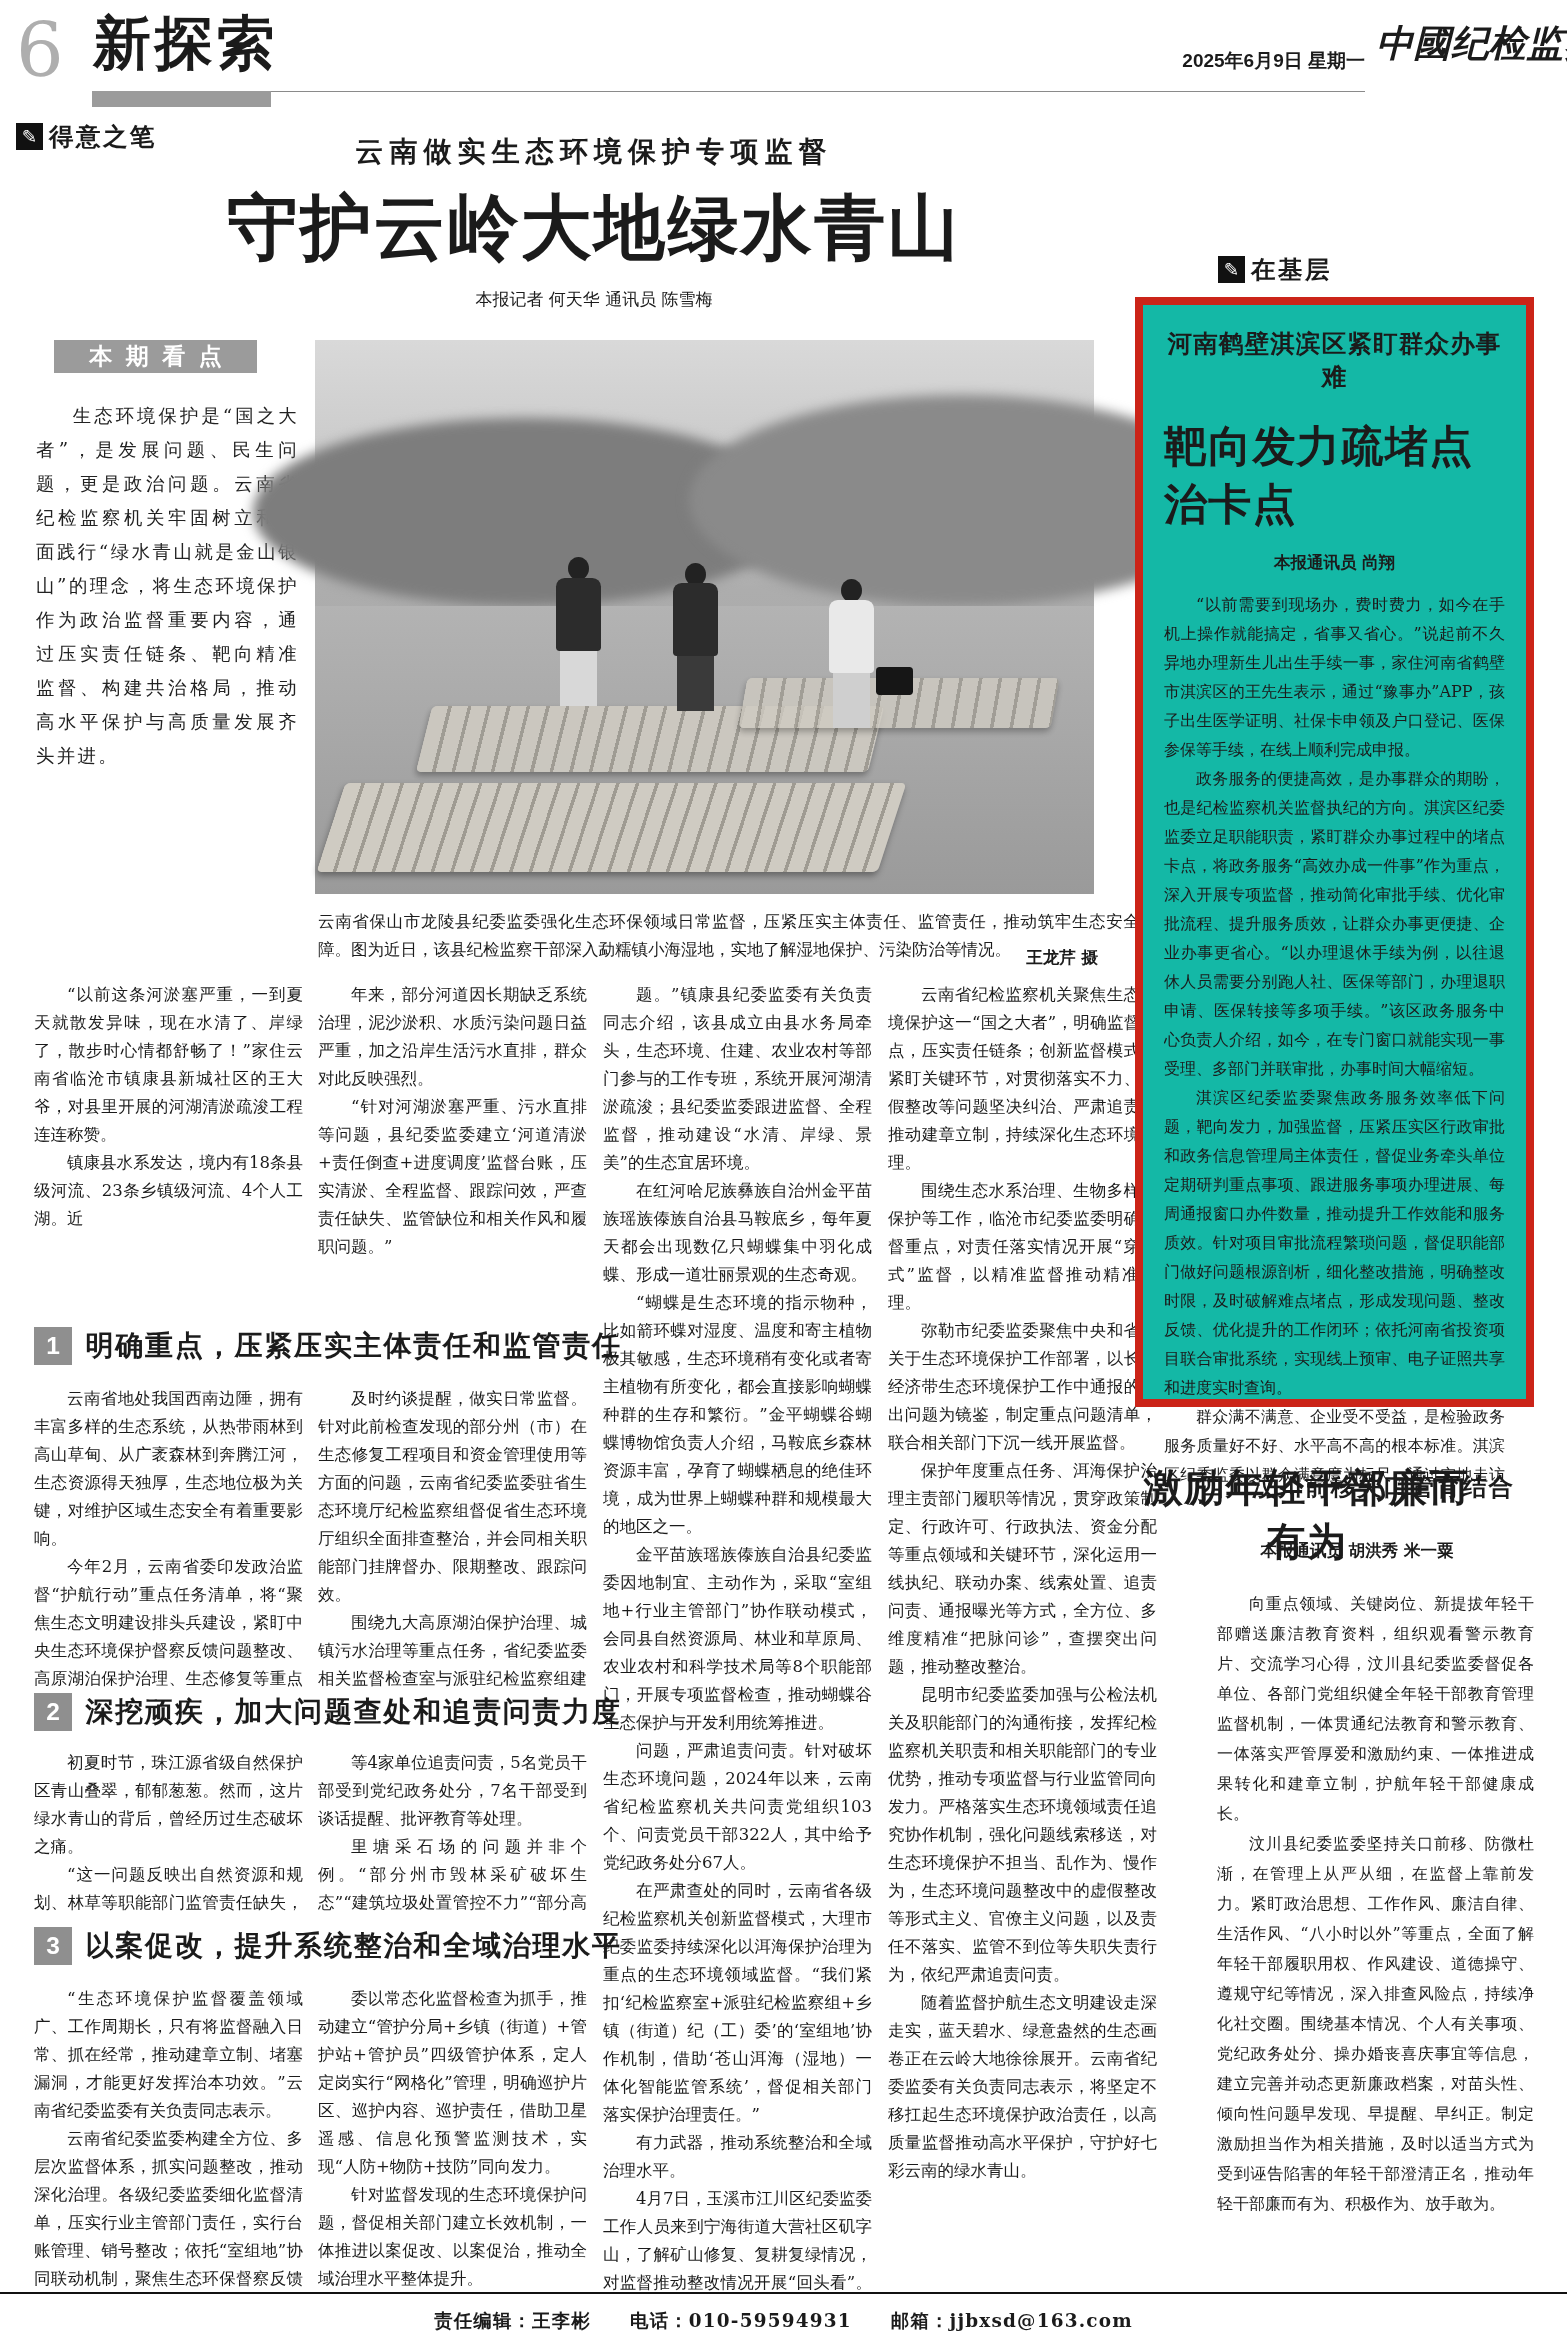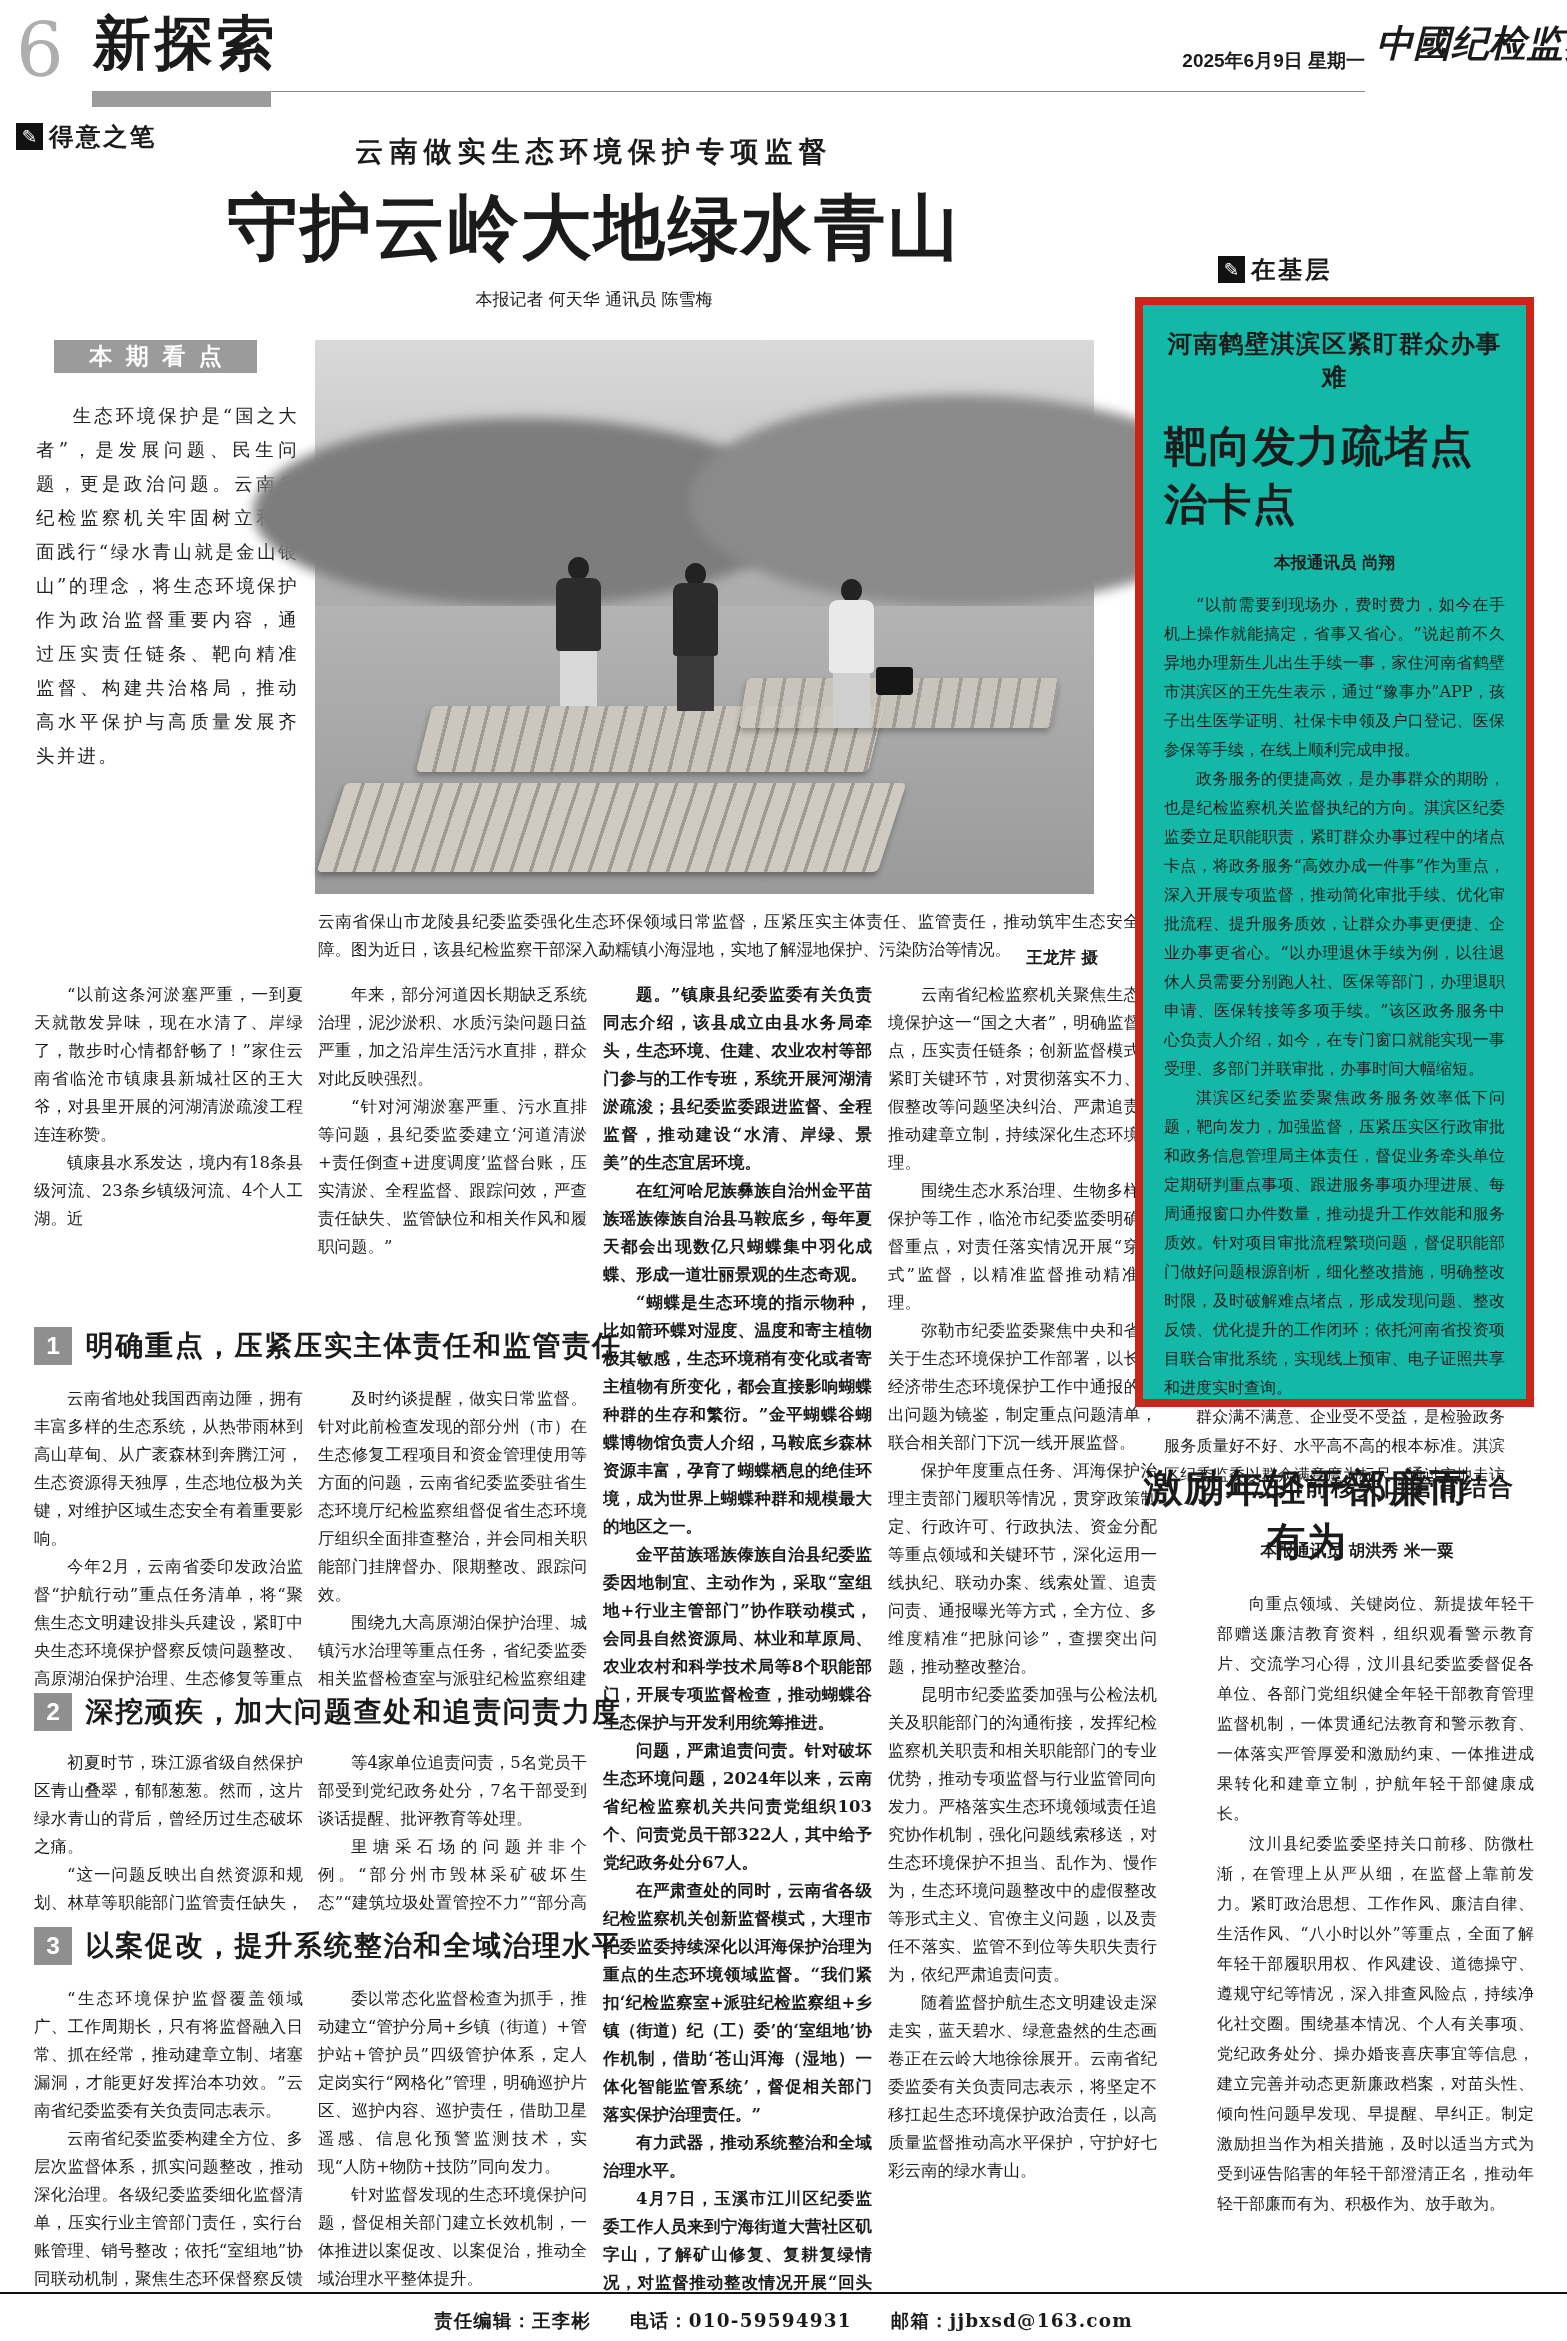--- a/index.html
+++ b/index.html
@@ -164,21 +164,21 @@
 </div>
 <div class="abs col body-text just clip" style="left:34px;top:1985px;height:306px;">
   <p>“生态环境保护监督覆盖领域广、工作周期长，只有将监督融入日常、抓在经常，推动建章立制、堵塞漏洞，才能更好发挥治本功效。”云南省纪委监委有关负责同志表示。</p>
   <p>云南省纪委监委构建全方位、多层次监督体系，抓实问题整改，推动深化治理。各级纪委监委细化监督清单，压实行业主管部门责任，实行台账管理、销号整改；依托“室组地”协同联动机制，聚焦生态环保督察反馈问题整改，定期开展“回头看”，坚决防止问题反弹回潮、虚假整改。</p>
 </div>
 <div class="abs col body-text just clip" style="left:318px;top:1985px;height:306px;">
   <p>委以常态化监督检查为抓手，推动建立“管护分局+乡镇（街道）+管护站+管护员”四级管护体系，定人定岗实行“网格化”管理，明确巡护片区、巡护内容、巡护责任，借助卫星遥感、信息化预警监测技术，实现“人防+物防+技防”同向发力。</p>
   <p>针对监督发现的生态环境保护问题，督促相关部门建立长效机制，一体推进以案促改、以案促治，推动全域治理水平整体提升。</p>
 </div>
 
-<div class="abs col body-text just clip" style="left:603px;top:981px;height:1310px;font-weight:bold;">
+<div class="abs col body-text just clip" style="left:603px;top:981px;height:1310px;">
   <p>题。”镇康县纪委监委有关负责同志介绍，该县成立由县水务局牵头，生态环境、住建、农业农村等部门参与的工作专班，系统开展河湖清淤疏浚；县纪委监委跟进监督、全程监督，推动建设“水清、岸绿、景美”的生态宜居环境。</p>
   <p>在红河哈尼族彝族自治州金平苗族瑶族傣族自治县马鞍底乡，每年夏天都会出现数亿只蝴蝶集中羽化成蝶、形成一道壮丽景观的生态奇观。</p>
   <p>“蝴蝶是生态环境的指示物种，比如箭环蝶对湿度、温度和寄主植物极其敏感，生态环境稍有变化或者寄主植物有所变化，都会直接影响蝴蝶种群的生存和繁衍。”金平蝴蝶谷蝴蝶博物馆负责人介绍，马鞍底乡森林资源丰富，孕育了蝴蝶栖息的绝佳环境，成为世界上蝴蝶种群和规模最大的地区之一。</p>
   <p>金平苗族瑶族傣族自治县纪委监委因地制宜、主动作为，采取“室组地+行业主管部门”协作联动模式，会同县自然资源局、林业和草原局、农业农村和科学技术局等8个职能部门，开展专项监督检查，推动蝴蝶谷生态保护与开发利用统筹推进。</p>
   <p>问题，严肃追责问责。针对破坏生态环境问题，2024年以来，云南省纪检监察机关共问责党组织103个、问责党员干部322人，其中给予党纪政务处分67人。</p>
   <p>在严肃查处的同时，云南省各级纪检监察机关创新监督模式，大理市纪委监委持续深化以洱海保护治理为重点的生态环境领域监督。“我们紧扣‘纪检监察室+派驻纪检监察组+乡镇（街道）纪（工）委’的‘室组地’协作机制，借助‘苍山洱海（湿地）一体化智能监管系统’，督促相关部门落实保护治理责任。”</p>
   <p>有力武器，推动系统整治和全域治理水平。</p>
   <p>4月7日，玉溪市江川区纪委监委工作人员来到宁海街道大营社区矶字山，了解矿山修复、复耕复绿情况，对监督推动整改情况开展“回头看”。这次回访，源于2024年1月的一次监督检查。当时，江川区纪委监委在对星云湖流域生态环境问题开展专项监督时，发现部分地块存在违规占用、修复不到位等问题，随即督促区自然资源局等部门实地核查、限期整改，推动矿山生态修复与复耕复绿同步推进。</p>
 
 </div>

